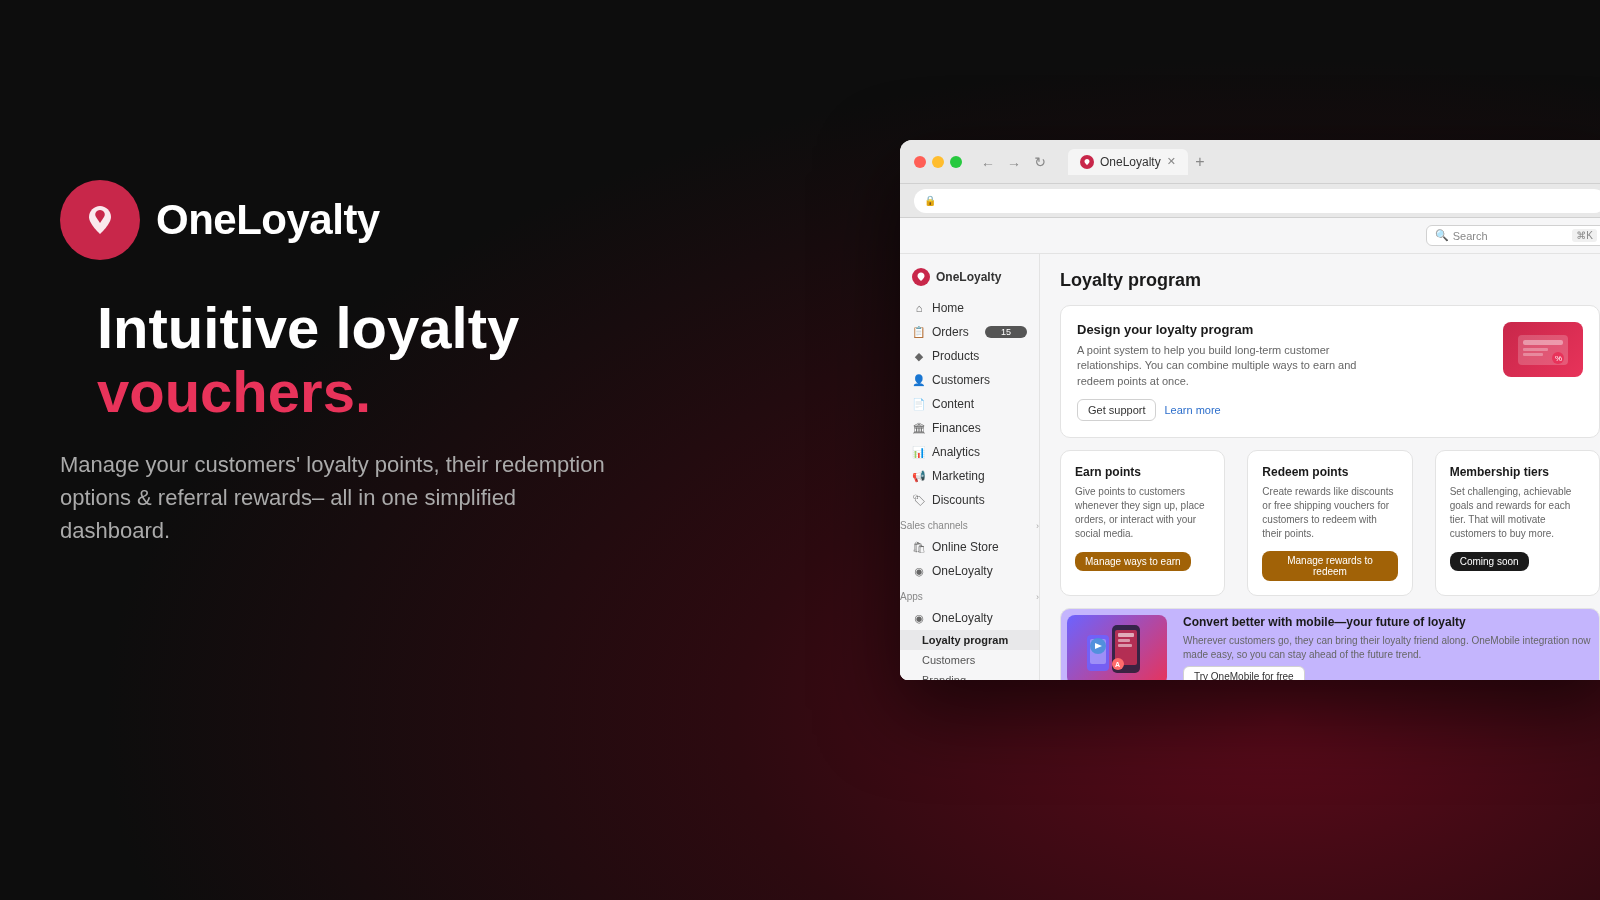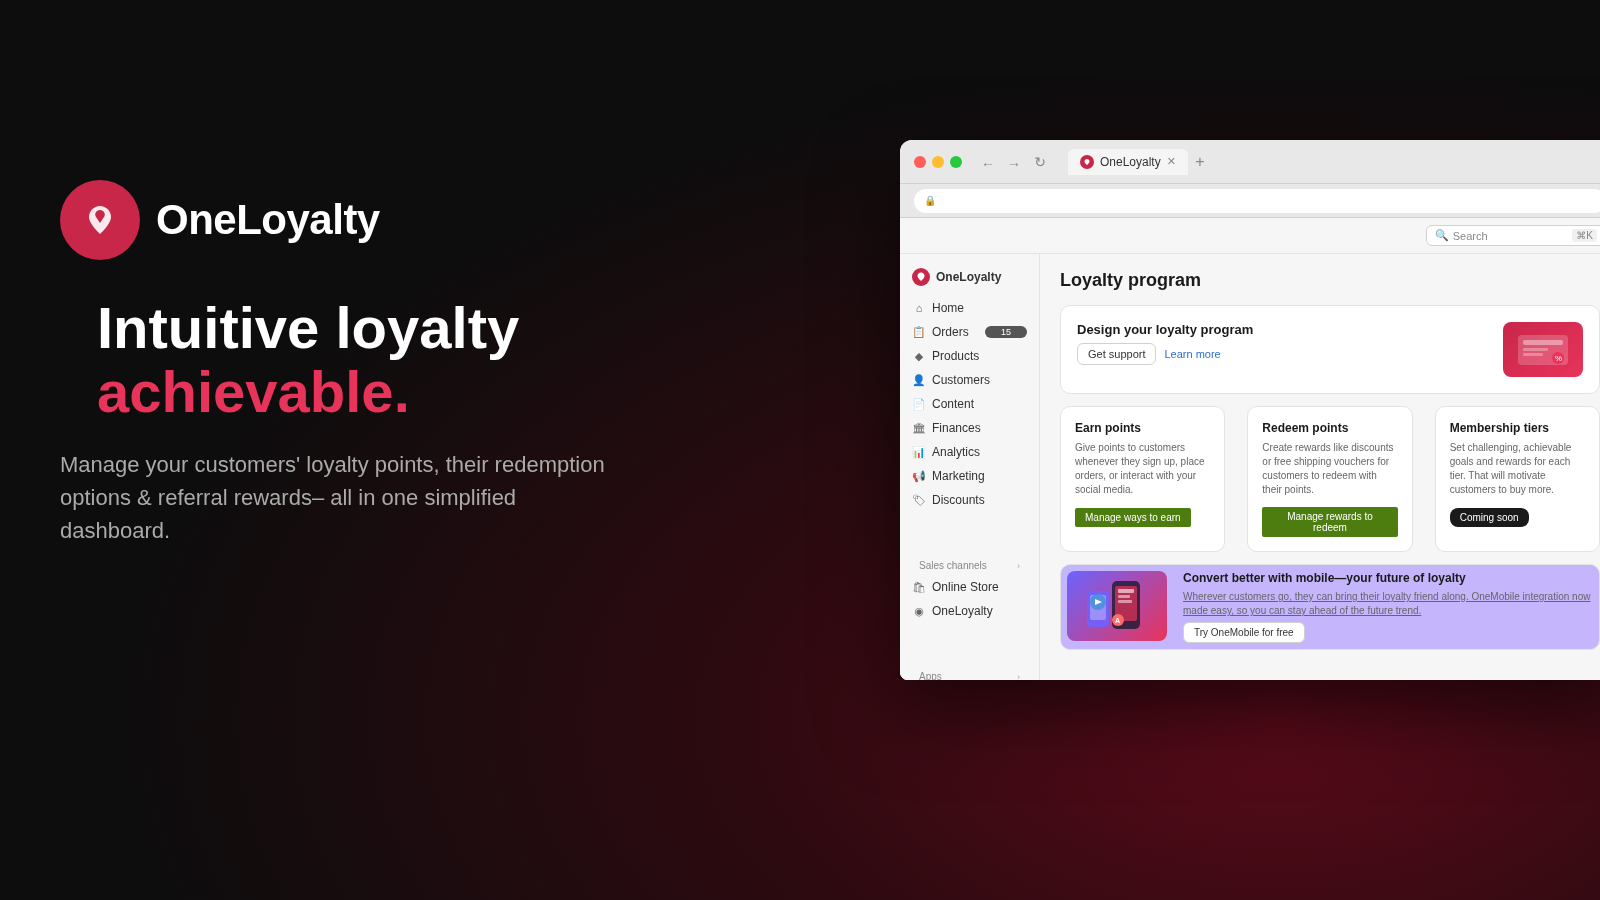--- a/index.html
+++ b/index.html
@@ -279,25 +279,24 @@
       background: #555;
       color: white;
       font-size: 9px;
       border-radius: 8px;
       padding: 1px 16px;
     }
 
     .sidebar-section-label {
       font-size: 10px;
       color: #888;
-      padding: 8px 19px 4px;
+      padding: 8px 0 4px;
       display: flex;
       align-items: center;
       justify-content: space-between;
-      margin-top: 40px;
     }
 
     .sidebar-section-chevron {
       font-size: 9px;
       color: #aaa;
     }
 
     .sidebar-sub-item {
       padding: 4px 12px 4px 22px;
       font-size: 11px;
@@ -414,24 +413,24 @@
     }
 
     .feature-card p {
       font-size: 10px;
       color: #666;
       line-height: 1.4;
       margin-bottom: 10px;
     }
 
     .btn-primary {
-      background: #4d7c0f;
+      background: #a16207;
       color: white;
       border: none;
-      border-radius: 2px;
+      border-radius: 8px;
       padding: 4px 10px;
       font-size: 10px;
       cursor: pointer;
     }
 
     .btn-coming-soon {
       background: #1a1a1a;
       color: white;
       border: none;
       border-radius: 8px;
@@ -468,21 +467,20 @@
       font-weight: 600;
       color: #1a1a1a;
       margin-bottom: 5px;
     }
 
     .mobile-card-content p {
       font-size: 10px;
       color: #666;
       line-height: 1.4;
       margin-bottom: 4px;
-      text-decoration: underline;
     }
 
     .btn-outline {
       background: white;
       border: 1px solid #d1d1d1;
       border-radius: 6px;
       padding: 4px 10px;
       font-size: 10px;
       color: #333;
       cursor: pointer;
@@ -499,21 +497,21 @@
       <svg viewBox="0 0 48 48" fill="none" xmlns="http://www.w3.org/2000/svg">
         <path d="M24 10 C18 10 13 15 13 21 C13 28 24 38 24 38 C24 38 35 28 35 21 C35 15 30 10 24 10Z" fill="white" opacity="0.9"></path>
         <path d="M24 14 C20 14 18 18 20 21 L24 27 L28 21 C30 18 28 14 24 14Z" fill="#c8274a"></path>
       </svg>
     </div>
     <span class="logo-text">OneLoyalty</span>
   </div>
 
   <h1 class="headline">
     <span>Intuitive loyalty</span><br>
-    <span class="headline-pink">achievable.</span>
+    <span class="headline-pink">vouchers.</span>
   </h1>
 
   <p class="subtext">Manage your customers' loyalty points, their redemption options &amp; referral rewards– all in one simplified dashboard.</p>
 </div>
 
 <div class="browser-window">
 
   <div class="browser-chrome">
     <div class="traffic-lights">
       <div class="traffic-light tl-red"></div>
@@ -639,20 +637,21 @@
         </div>
 
       </div>
 
       <div class="main-content">
         <h2 class="page-title">Loyalty program</h2>
 
         <div class="hero-card">
           <div class="hero-card-left">
             <h3>Design your loyalty program</h3>
+            <p>A point system to help you build long-term customer relationships. You can combine multiple ways to earn and redeem points at once.</p>
             <div class="card-actions">
               <button class="btn-secondary">Get support</button>
               <a class="btn-link">Learn more</a>
             </div>
           </div>
           <div class="hero-card-right">
             <svg width="60" height="40" viewBox="0 0 60 40">
               <rect x="5" y="5" width="50" height="30" rx="4" fill="rgba(255,255,255,0.2)"></rect>
               <rect x="10" y="10" width="40" height="5" rx="2" fill="rgba(255,255,255,0.4)"></rect>
               <rect x="10" y="18" width="25" height="3" rx="1" fill="rgba(255,255,255,0.3)"></rect>

